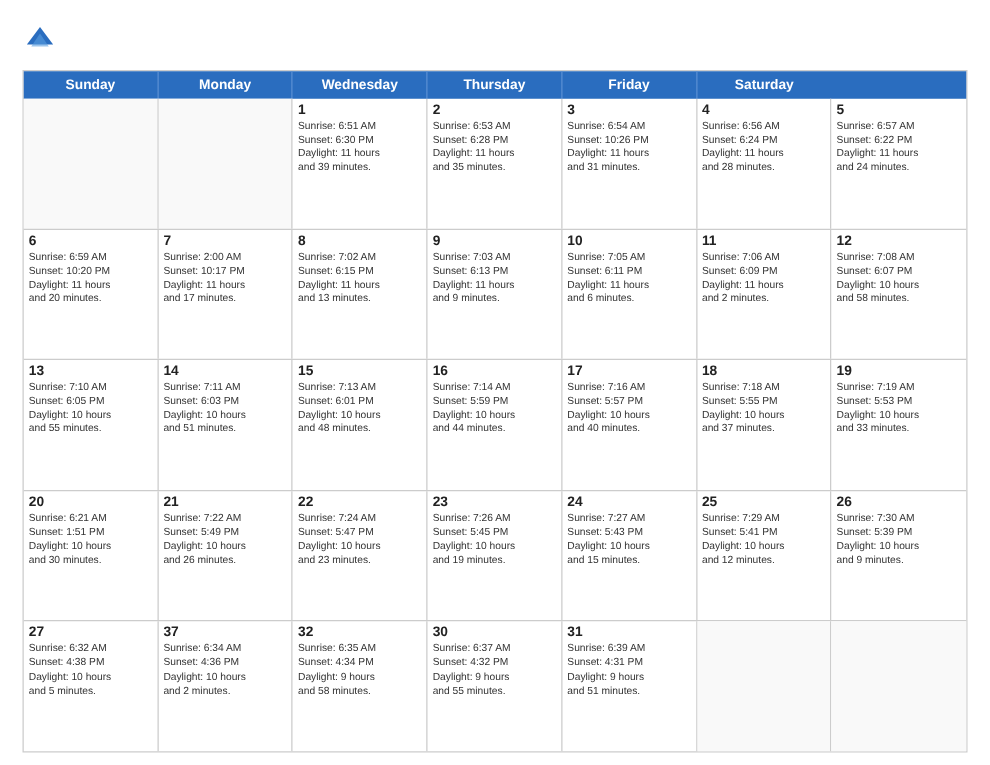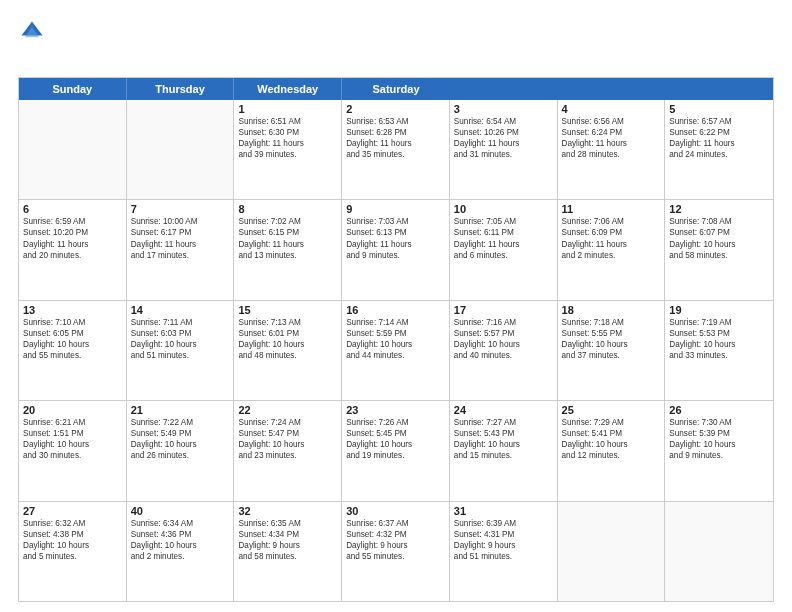--- a/index.html
+++ b/index.html
@@ -54,21 +54,20 @@
     .title-location {
       font-size: 14px;
       color: #555;
       margin-top: 2px;
     }
     .calendar {
       flex: 1;
       display: flex;
       flex-direction: column;
       border: 1px solid #ccc;
-      margin-top: 21px;
     }
     .cal-header {
       display: grid;
       grid-template-columns: repeat(7, 1fr);
       background: #2a6dbf;
     }
     .cal-header-cell {
       color: #fff;
       font-size: 11px;
       font-weight: bold;
@@ -129,22 +128,24 @@
     </div>
     <div class="title-block">
       <div class="title-month"></div>
       <div class="title-location"></div>
     </div>
   </div>
 
   <div class="calendar">
     <div class="cal-header">
     <div class="cal-header-cell">Sunday</div>
+        <div class="cal-header-cell">Monday</div>
+        <div class="cal-header-cell">Wednesday</div>
         <div class="cal-header-cell">Thursday</div>
-        <div class="cal-header-cell">Wednesday</div>
+        <div class="cal-header-cell">Friday</div>
         <div class="cal-header-cell">Saturday</div>
       </div>
     <div class="cal-body">
     <div class="cal-row">
           <div class="cal-cell empty"></div>
           <div class="cal-cell empty"></div>
           <div class="cal-cell">
             <span class="day-num">1</span>
             <span class="cell-line">Sunrise: 6:51 AM</span>
             <span class="cell-line">Sunset: 6:30 PM</span>
@@ -183,22 +184,22 @@
         <div class="cal-row">
           <div class="cal-cell">
             <span class="day-num">6</span>
             <span class="cell-line">Sunrise: 6:59 AM</span>
             <span class="cell-line">Sunset: 10:20 PM</span>
             <span class="cell-line">Daylight: 11 hours</span>
             <span class="cell-line">and 20 minutes.</span>
           </div>
           <div class="cal-cell">
             <span class="day-num">7</span>
-            <span class="cell-line">Sunrise: 10:00 AM</span>
-            <span class="cell-line">Sunset: 6:17 PM</span>
+            <span class="cell-line">Sunrise: 2:00 AM</span>
+            <span class="cell-line">Sunset: 10:17 PM</span>
             <span class="cell-line">Daylight: 11 hours</span>
             <span class="cell-line">and 17 minutes.</span>
           </div>
           <div class="cal-cell">
             <span class="day-num">8</span>
             <span class="cell-line">Sunrise: 7:02 AM</span>
             <span class="cell-line">Sunset: 6:15 PM</span>
             <span class="cell-line">Daylight: 11 hours</span>
             <span class="cell-line">and 13 minutes.</span>
           </div>
@@ -335,21 +336,21 @@
         </div>
         <div class="cal-row">
           <div class="cal-cell">
             <span class="day-num">27</span>
             <span class="cell-line">Sunrise: 6:32 AM</span>
             <span class="cell-line">Sunset: 4:38 PM</span>
             <span class="cell-line">Daylight: 10 hours</span>
             <span class="cell-line">and 5 minutes.</span>
           </div>
           <div class="cal-cell">
-            <span class="day-num">40</span>
+            <span class="day-num">37</span>
             <span class="cell-line">Sunrise: 6:34 AM</span>
             <span class="cell-line">Sunset: 4:36 PM</span>
             <span class="cell-line">Daylight: 10 hours</span>
             <span class="cell-line">and 2 minutes.</span>
           </div>
           <div class="cal-cell">
             <span class="day-num">32</span>
             <span class="cell-line">Sunrise: 6:35 AM</span>
             <span class="cell-line">Sunset: 4:34 PM</span>
             <span class="cell-line">Daylight: 9 hours</span>

